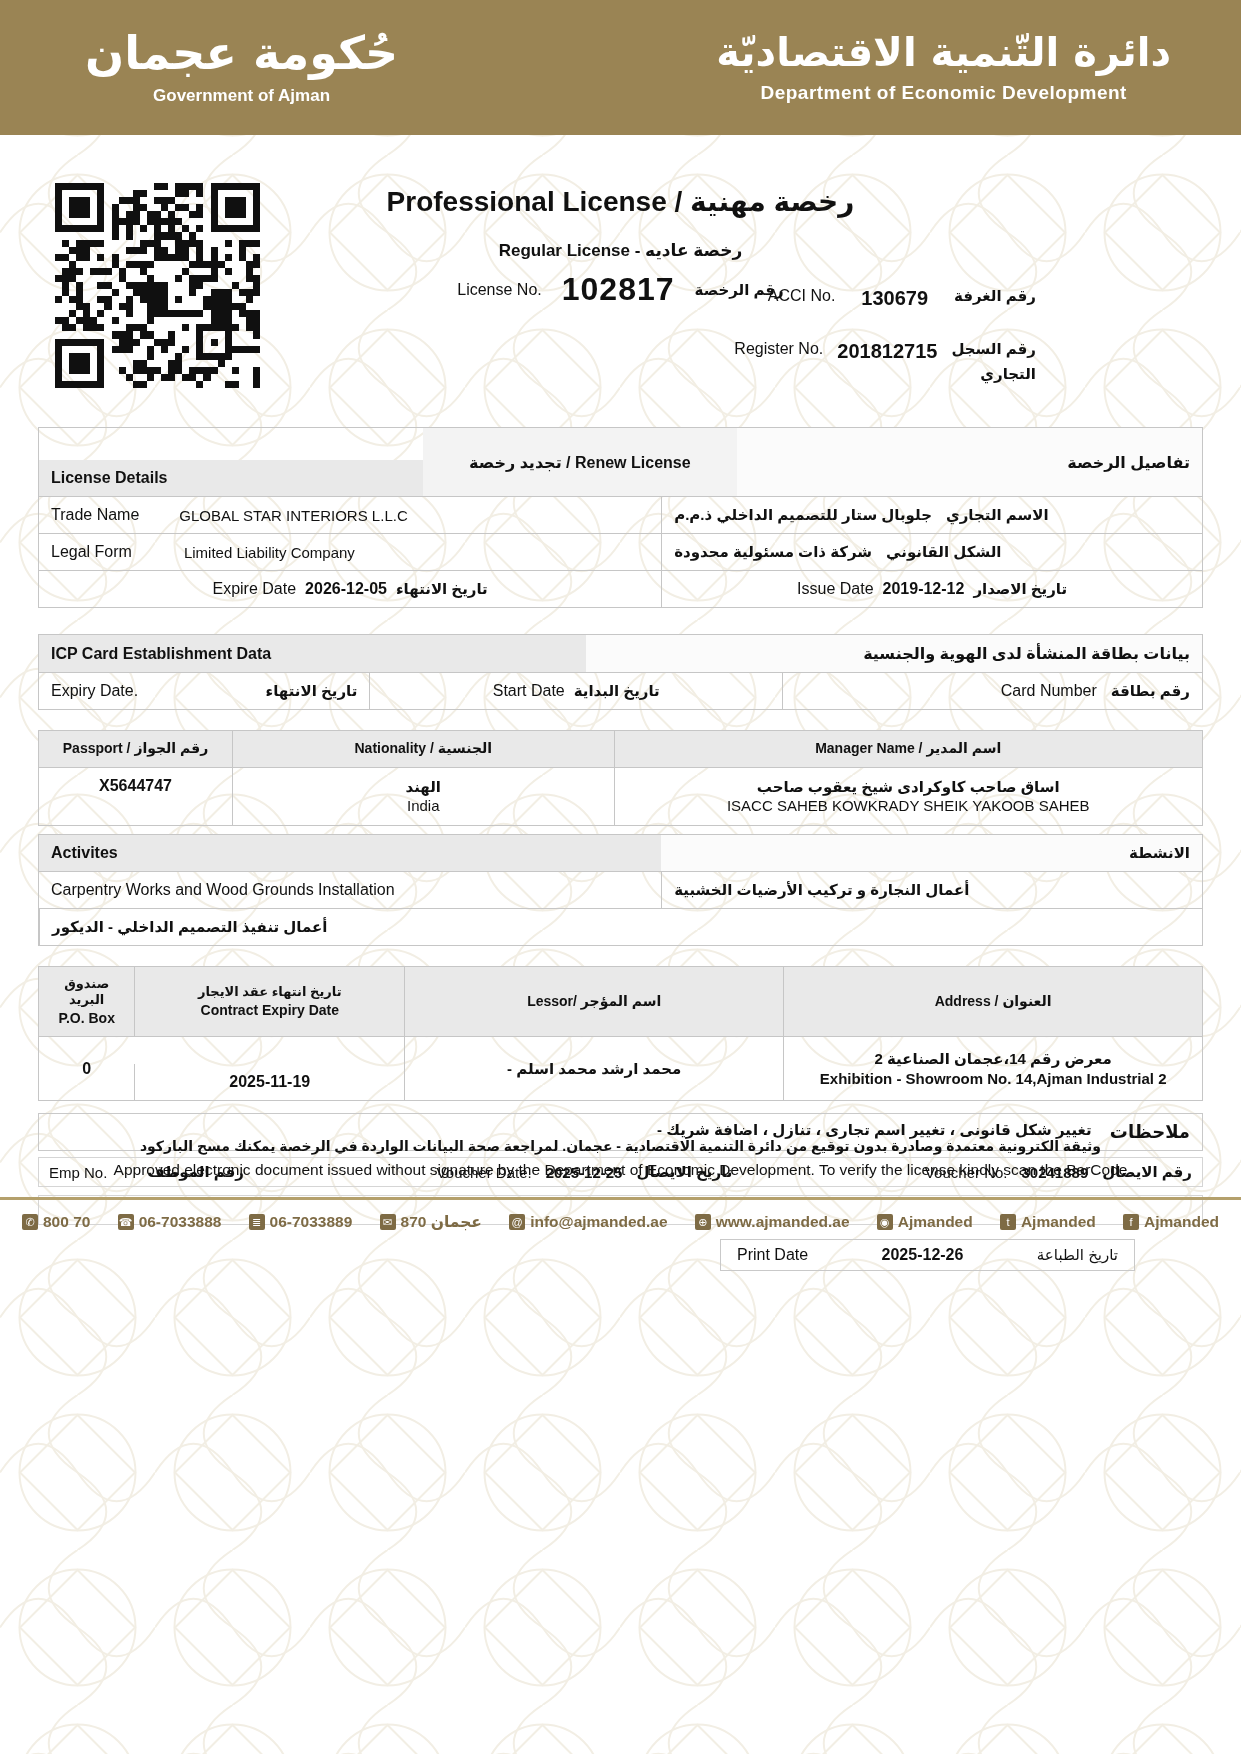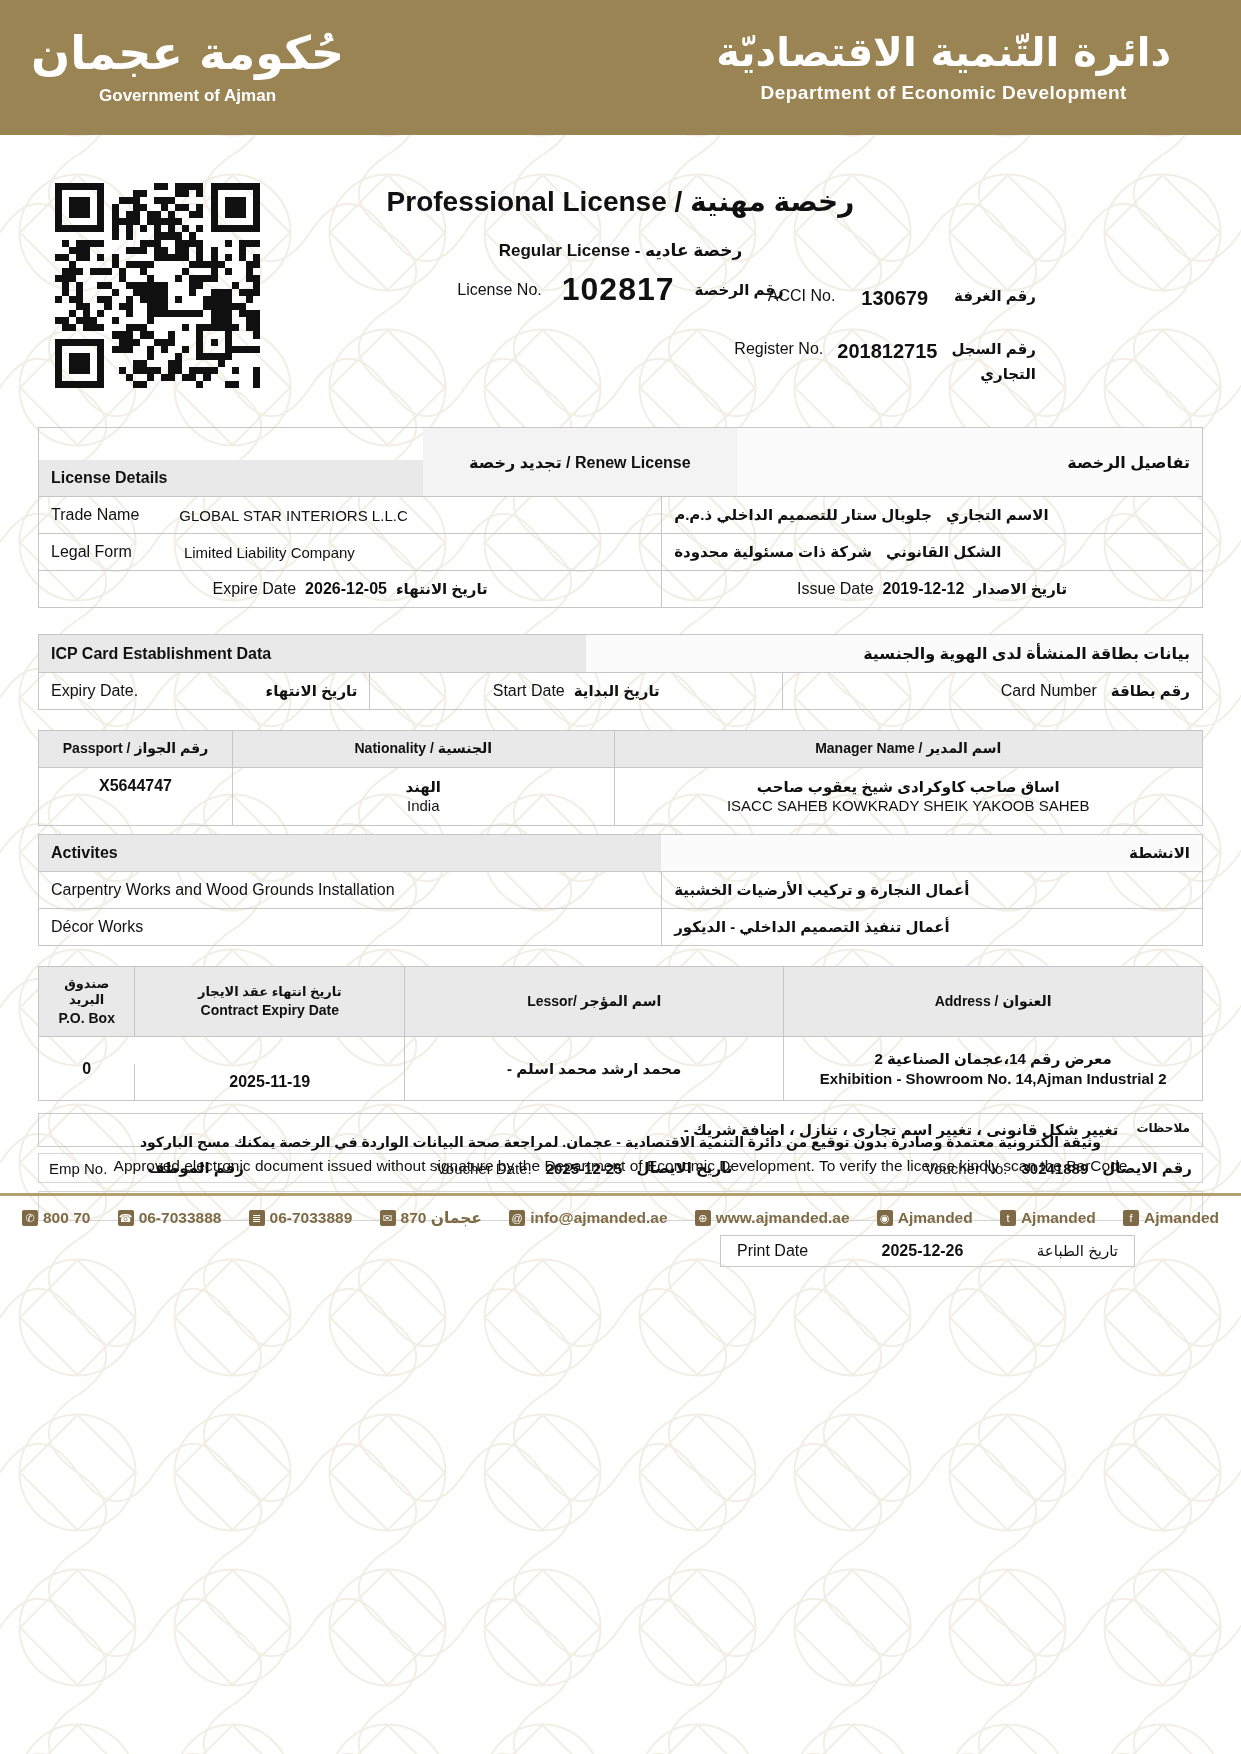--- a/index.html
+++ b/index.html
@@ -3,21 +3,21 @@
 <meta charset="utf-8">
 <style>
   html,body{margin:0;padding:0;background:#fff;}
   .page{position:relative;width:1241px;height:1754px;background:#ffffff;overflow:hidden;
         font-family:"Liberation Sans","DejaVu Sans",sans-serif;color:#111;}
   .wm{position:absolute;inset:0;z-index:0;}
   .content{position:relative;z-index:1;}
 
   
   .band{height:135px;background:#9a8454;display:flex;justify-content:space-between;align-items:center;
-        padding:0 70px 0 31px;box-sizing:border-box;}
+        padding:0 70px 0 85px;box-sizing:border-box;}
   .logo{color:#fff;text-align:center;}
   .logo .cal{font-family:"DejaVu Sans",sans-serif;font-weight:bold;line-height:1;}
   .logo-left .cal{font-size:46px;}
   .logo-right .cal{font-size:40px;}
   .logo .cap{font-weight:bold;margin-top:10px;}
   .logo-left .cap{font-size:17px;}
   .logo-right .cap{font-size:19px;letter-spacing:.5px;}
 
   
   .top-section{position:relative;height:292px;}
@@ -52,21 +52,21 @@
   .en-val{font-size:15px;}
   .ar{font-weight:bold;font-size:15px;}
   .right-cell{justify-content:flex-end;text-align:right;}
   .center-cell{justify-content:center;text-align:center;}
   .datebold{font-weight:bold;font-size:16px;}
   .pair-gap{display:flex;align-items:center;gap:9px;}
   .stack{display:flex;flex-direction:column;align-items:center;line-height:1.3;}
   .hdr2{background:#e9e9e9;font-weight:bold;font-size:14px;line-height:1.25;}
   .notes-row{margin:0 38px;border:1px solid #c9c9c9;padding:7px 12px;box-sizing:border-box;
              text-align:right;direction:rtl;font-size:15px;}
-  .notes-row .nlbl{font-size:12px;font-weight:bold;margin-left:14px;vertical-align:top;}
+  .notes-row .nlbl{font-size:18px;font-weight:bold;margin-left:14px;vertical-align:top;}
   .voucher-row{margin:0 38px;border:1px solid #d5d5d5;box-sizing:border-box;display:flex;
                justify-content:space-between;align-items:center;padding:5px 10px;font-size:15px;}
   .vgroup{display:flex;align-items:center;gap:14px;}
   .empty-row{margin:0 38px;border:1px solid #d5d5d5;height:30px;box-sizing:border-box;}
   .print-box{margin:0 106px 0 auto;width:415px;border:1px solid #c9c9c9;box-sizing:border-box;
              display:flex;justify-content:space-between;align-items:center;padding:6px 16px;}
   .print-box .lbl{font-size:16px;}
   .print-box .num{font-size:16px;font-weight:bold;}
   .print-box .ar{font-size:15px;font-weight:normal;}
 
@@ -660,23 +660,20 @@
       </div>
       <div class="row">
         <div class="cell" style="width:53.5%;">
           <span class="en-val" style="font-size:16px;">Carpentry Works and Wood Grounds Installation</span>
         </div>
         <div class="cell vline right-cell rtl" style="width:46.5%;">
           <span class="ar">أعمال النجارة و تركيب الأرضيات  الخشبية</span>
         </div>
       </div>
       <div class="row">
-        <div class="cell" style="width:53.5%;">
-          <span class="en-val" style="font-size:16px;">Décor Works</span>
-        </div>
         <div class="cell vline right-cell rtl" style="width:46.5%;">
           <span class="ar">أعمال تنفيذ التصميم الداخلي - الديكور</span>
         </div>
       </div>
     </div>
 
     <div class="gap20"></div>
 
     <div class="tbl">
       <div class="row">

